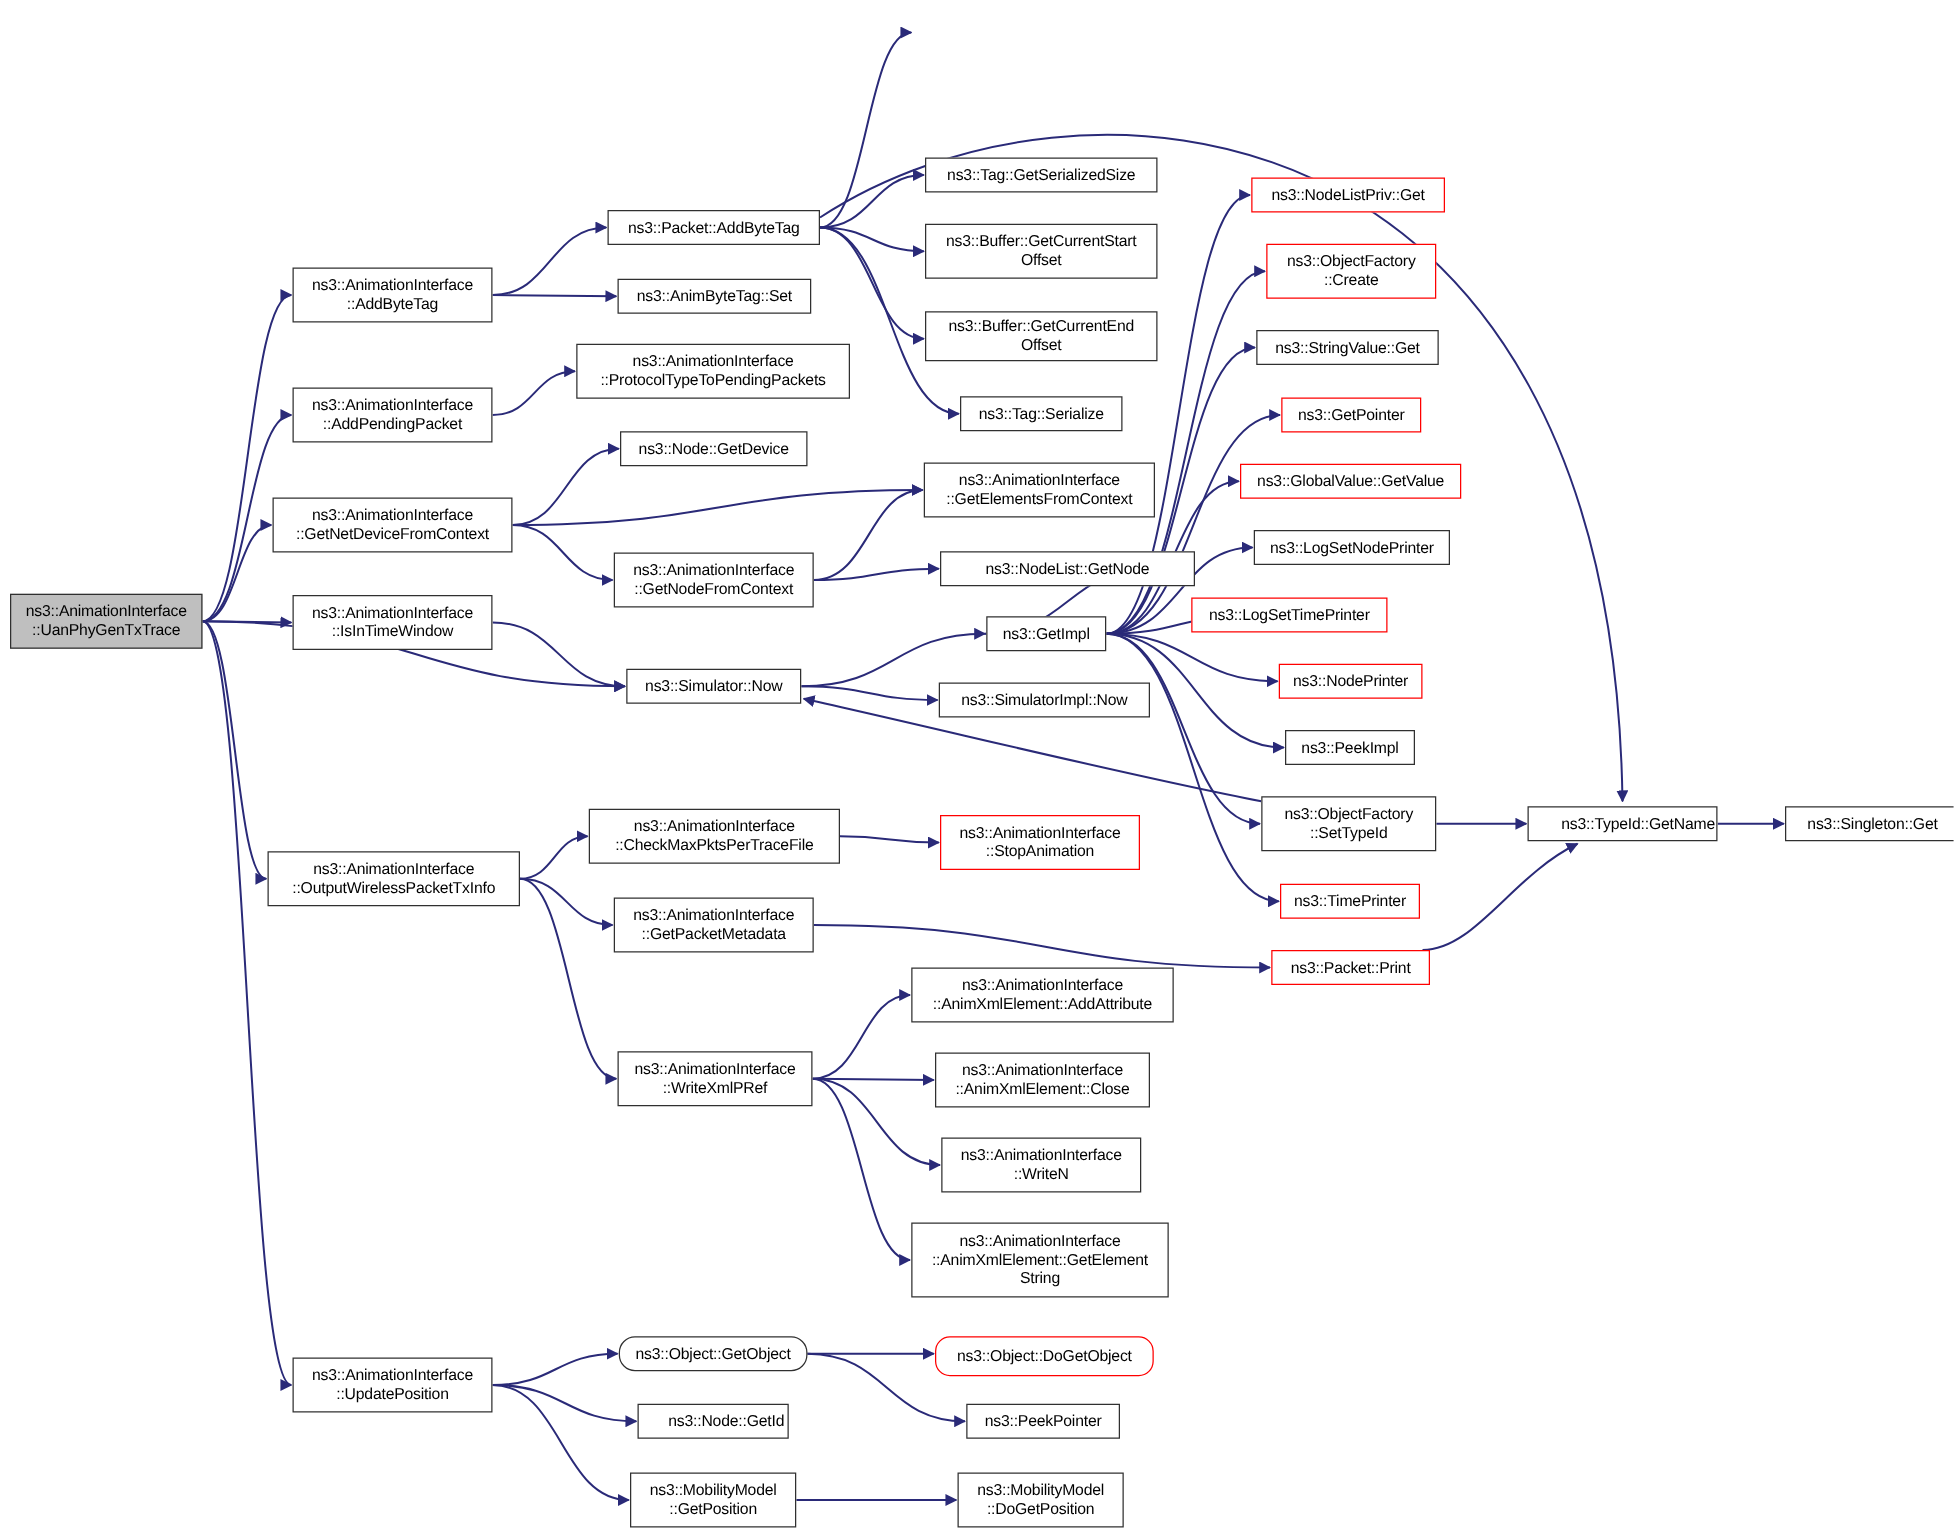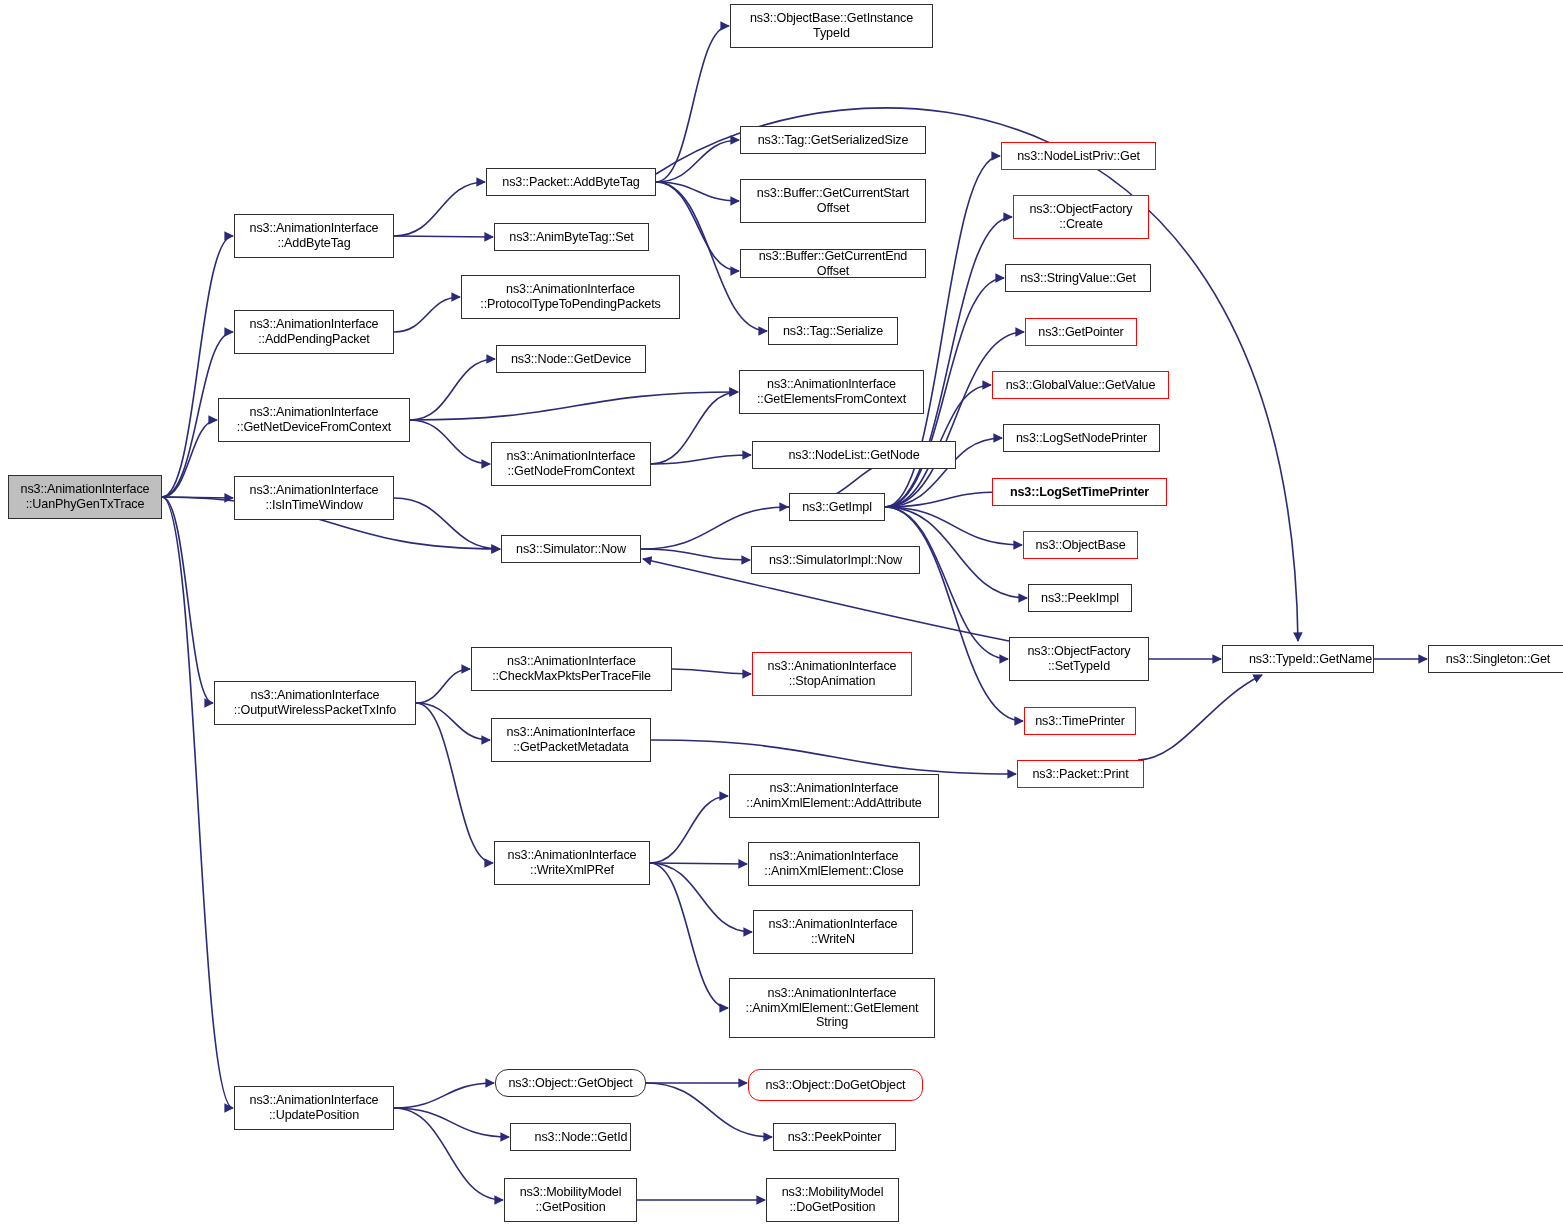--- a/index.html
+++ b/index.html
@@ -141,26 +141,24 @@
     <div class="node" style="left: 471px; top: 647px; width: 201px; height: 44px;">ns3::AnimationInterface
 ::CheckMaxPktsPerTraceFile</div>
     <div class="node" style="left: 491px; top: 718px; width: 160px; height: 44px;">ns3::AnimationInterface
 ::GetPacketMetadata</div>
     <div class="node" style="left: 494px; top: 841px; width: 156px; height: 44px;">ns3::AnimationInterface
 ::WriteXmlPRef</div>
     <div class="node" style="left: 495px; top: 1069px; width: 151px; height: 28px; border-radius: 13px;">ns3::Object::GetObject</div>
     <div class="node" style="left: 510px; top: 1123px; width: 121px; height: 28px; padding-left: 24px;">ns3::Node::GetId</div>
     <div class="node" style="left: 504px; top: 1178px; width: 133px; height: 44px;">ns3::MobilityModel
 ::GetPosition</div>
-    <div class="node" style="left: 730px; top: 4px; width: 203px; height: 44px;">ns3::ObjectBase::GetInstance
-TypeId</div>
     <div class="node" style="left: 740px; top: 126px; width: 186px; height: 28px;">ns3::Tag::GetSerializedSize</div>
     <div class="node" style="left: 740px; top: 179px; width: 186px; height: 44px;">ns3::Buffer::GetCurrentStart
 Offset</div>
-    <div class="node" style="left: 740px; top: 249px; width: 186px; height: 29px;">ns3::Buffer::GetCurrentEnd
+    <div class="node" style="left: 740px; top: 249px; width: 186px; height: 40px;">ns3::Buffer::GetCurrentEnd
 Offset</div>
     <div class="node" style="left: 768px; top: 317px; width: 130px; height: 28px;">ns3::Tag::Serialize</div>
     <div class="node" style="left: 739px; top: 370px; width: 185px; height: 44px;">ns3::AnimationInterface
 ::GetElementsFromContext</div>
     <div class="node" style="left: 752px; top: 441px; width: 204px; height: 28px;">ns3::NodeList::GetNode</div>
     <div class="node" style="left: 789px; top: 493px; width: 96px; height: 28px;">ns3::GetImpl</div>
     <div class="node" style="left: 751px; top: 546px; width: 169px; height: 28px;">ns3::SimulatorImpl::Now</div>
     <div class="node red" style="left: 752px; top: 652px; width: 160px; height: 44px;">ns3::AnimationInterface
 ::StopAnimation</div>
     <div class="node" style="left: 729px; top: 774px; width: 210px; height: 44px;">ns3::AnimationInterface
@@ -176,22 +174,22 @@
     <div class="node" style="left: 773px; top: 1123px; width: 123px; height: 28px;">ns3::PeekPointer</div>
     <div class="node" style="left: 766px; top: 1178px; width: 133px; height: 44px;">ns3::MobilityModel
 ::DoGetPosition</div>
     <div class="node red" style="left: 1001px; top: 142px; width: 155px; height: 28px;">ns3::NodeListPriv::Get</div>
     <div class="node red" style="left: 1013px; top: 195px; width: 136px; height: 44px;">ns3::ObjectFactory
 ::Create</div>
     <div class="node" style="left: 1005px; top: 264px; width: 146px; height: 28px;">ns3::StringValue::Get</div>
     <div class="node red" style="left: 1025px; top: 318px; width: 112px; height: 28px;">ns3::GetPointer</div>
     <div class="node red" style="left: 992px; top: 371px; width: 177px; height: 28px;">ns3::GlobalValue::GetValue</div>
     <div class="node" style="left: 1003px; top: 424px; width: 157px; height: 28px;">ns3::LogSetNodePrinter</div>
-    <div class="node red" style="left: 992px; top: 478px; width: 175px; height: 28px; font-weight: bold;">ns3::LogSetTimePrinter</div>
-    <div class="node red" style="left: 1023px; top: 531px; width: 115px; height: 28px;">ns3::ObjectBase</div>
+    <div class="node red" style="left: 953px; top: 478px; width: 157px; height: 28px;">ns3::LogSetTimePrinter</div>
+    <div class="node red" style="left: 1023px; top: 531px; width: 115px; height: 28px;">ns3::NodePrinter</div>
     <div class="node" style="left: 1028px; top: 584px; width: 104px; height: 28px;">ns3::PeekImpl</div>
     <div class="node" style="left: 1009px; top: 637px; width: 140px; height: 44px;">ns3::ObjectFactory
 ::SetTypeId</div>
     <div class="node red" style="left: 1024px; top: 707px; width: 112px; height: 28px;">ns3::TimePrinter</div>
     <div class="node red" style="left: 1017px; top: 760px; width: 127px; height: 28px;">ns3::Packet::Print</div>
     <div class="node" style="left: 1222px; top: 645px; width: 152px; height: 28px; padding-left: 28px;">ns3::TypeId::GetName</div>
     <div class="node" style="left: 1428px; top: 645px; width: 140px; height: 28px;">ns3::Singleton::Get</div>
   </div>
 
 </body></html>

